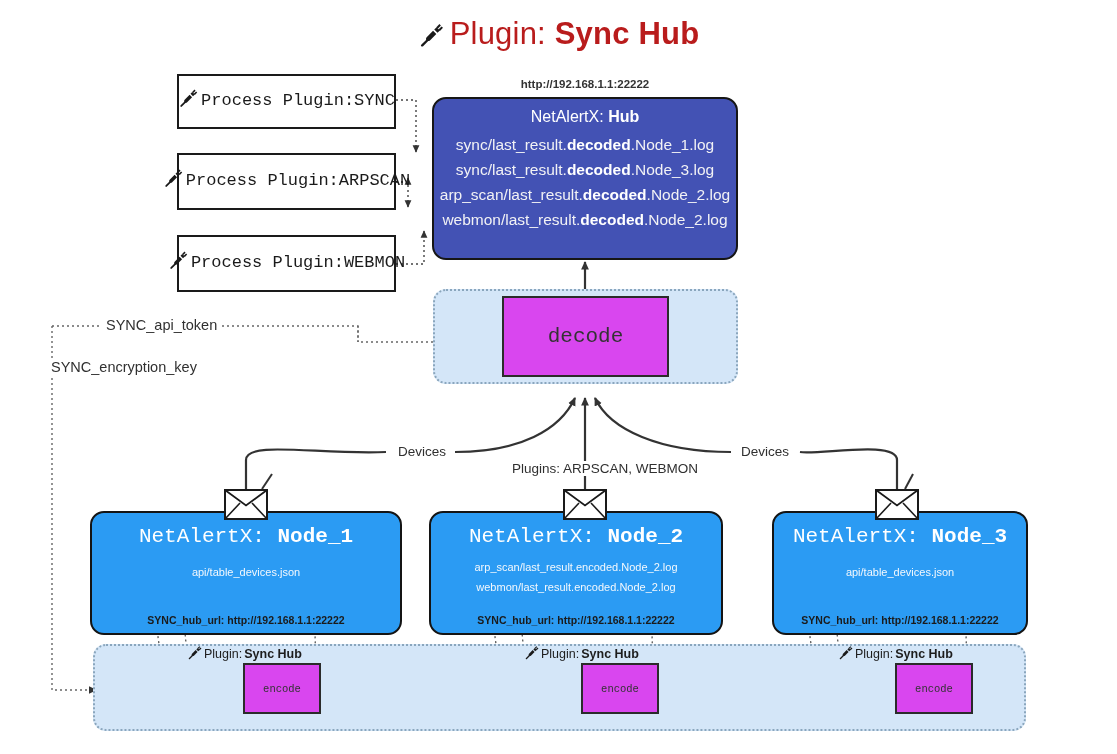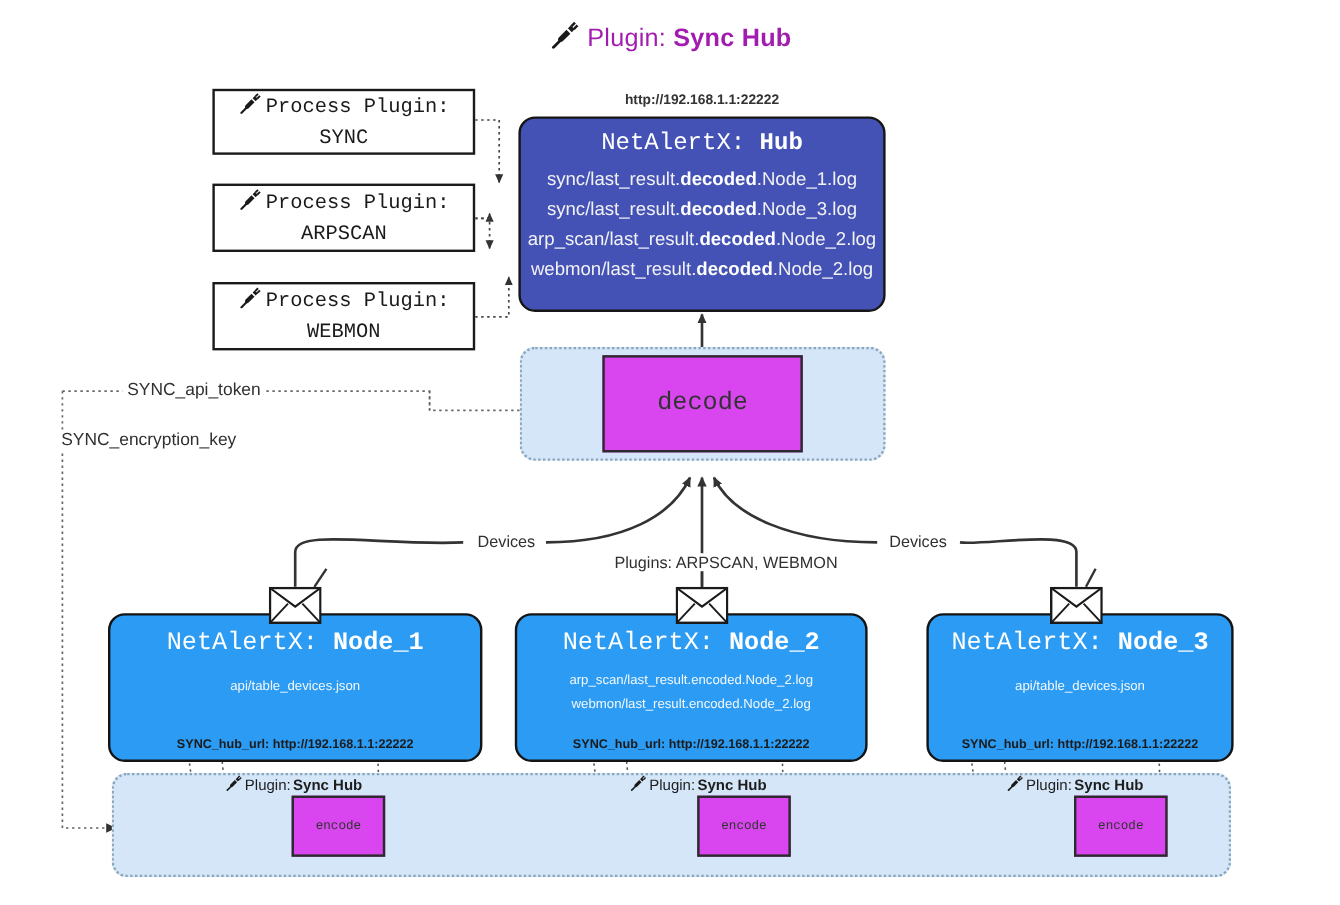--- a/index.html
+++ b/index.html
@@ -4,38 +4,38 @@
 <style>
   html,body{margin:0;padding:0;background:#ffffff;}
   body{width:1117px;height:754px;position:relative;overflow:hidden;
        font-family:"Liberation Sans","DejaVu Sans",sans-serif;color:#222;}
   #canvas{position:absolute;left:0;top:0;width:1117px;height:754px;}
   svg.layer{position:absolute;left:0;top:0;width:1117px;height:754px;pointer-events:none;}
   .node{position:absolute;box-sizing:border-box;}
 
   
   #title{position:absolute;left:0;top:16px;width:1117px;text-align:center;
-         font-size:21px;color:#a21caf;letter-spacing:.2px;white-space:nowrap;}
+         font-size:31px;color:#b91c1c;letter-spacing:.2px;white-space:nowrap;}
   #title .plugicon{display:inline-block;vertical-align:-4px;margin-right:6px;}
   #title .bold{font-weight:bold;}
 
   
   .procbox{border:2px solid #1a1a1a;background:#ffffff;
            font-family:"Liberation Mono","DejaVu Sans Mono",monospace;
            font-size:17px;color:#1a1a1a;line-height:1.35;
-           display:flex;flex-direction:column;align-items:center;
+           display:flex;flex-direction:row;align-items:center;
            justify-content:center;text-align:center;}
   .procbox .l1{display:flex;align-items:center;gap:3px;white-space:nowrap;}
   .procbox .l2{white-space:nowrap;}
 
   
   #hub{border:2px solid #161616;border-radius:14px;background:#4352b4;
        color:#ffffff;box-sizing:border-box;padding-top:9px;}
-  #hub .hubtitle{font-family:Liberation Mono, monospace;
-       font-size:20px;text-align:center;color:#fff;margin-bottom:6px;white-space:nowrap;}
+  #hub .hubtitle{font-family:Liberation Sans, sans-serif;
+       font-size:16px;text-align:center;color:#fff;margin-bottom:6px;white-space:nowrap;}
   #hub .hubtitle b{font-weight:bold;}
   #hub .logrow{font-size:15.5px;color:#f2f2f5;text-align:center;
        line-height:1.62;white-space:nowrap;}
   #hub .logrow b{font-weight:bold;color:#ffffff;}
   #huburl{position:absolute;text-align:center;font-size:11.5px;
        font-weight:bold;color:#333;white-space:nowrap;}
 
   
   .lightbox{background:#d4e6f8;border:2px dotted #8aa6bd;border-radius:13px;
             box-sizing:border-box;}

